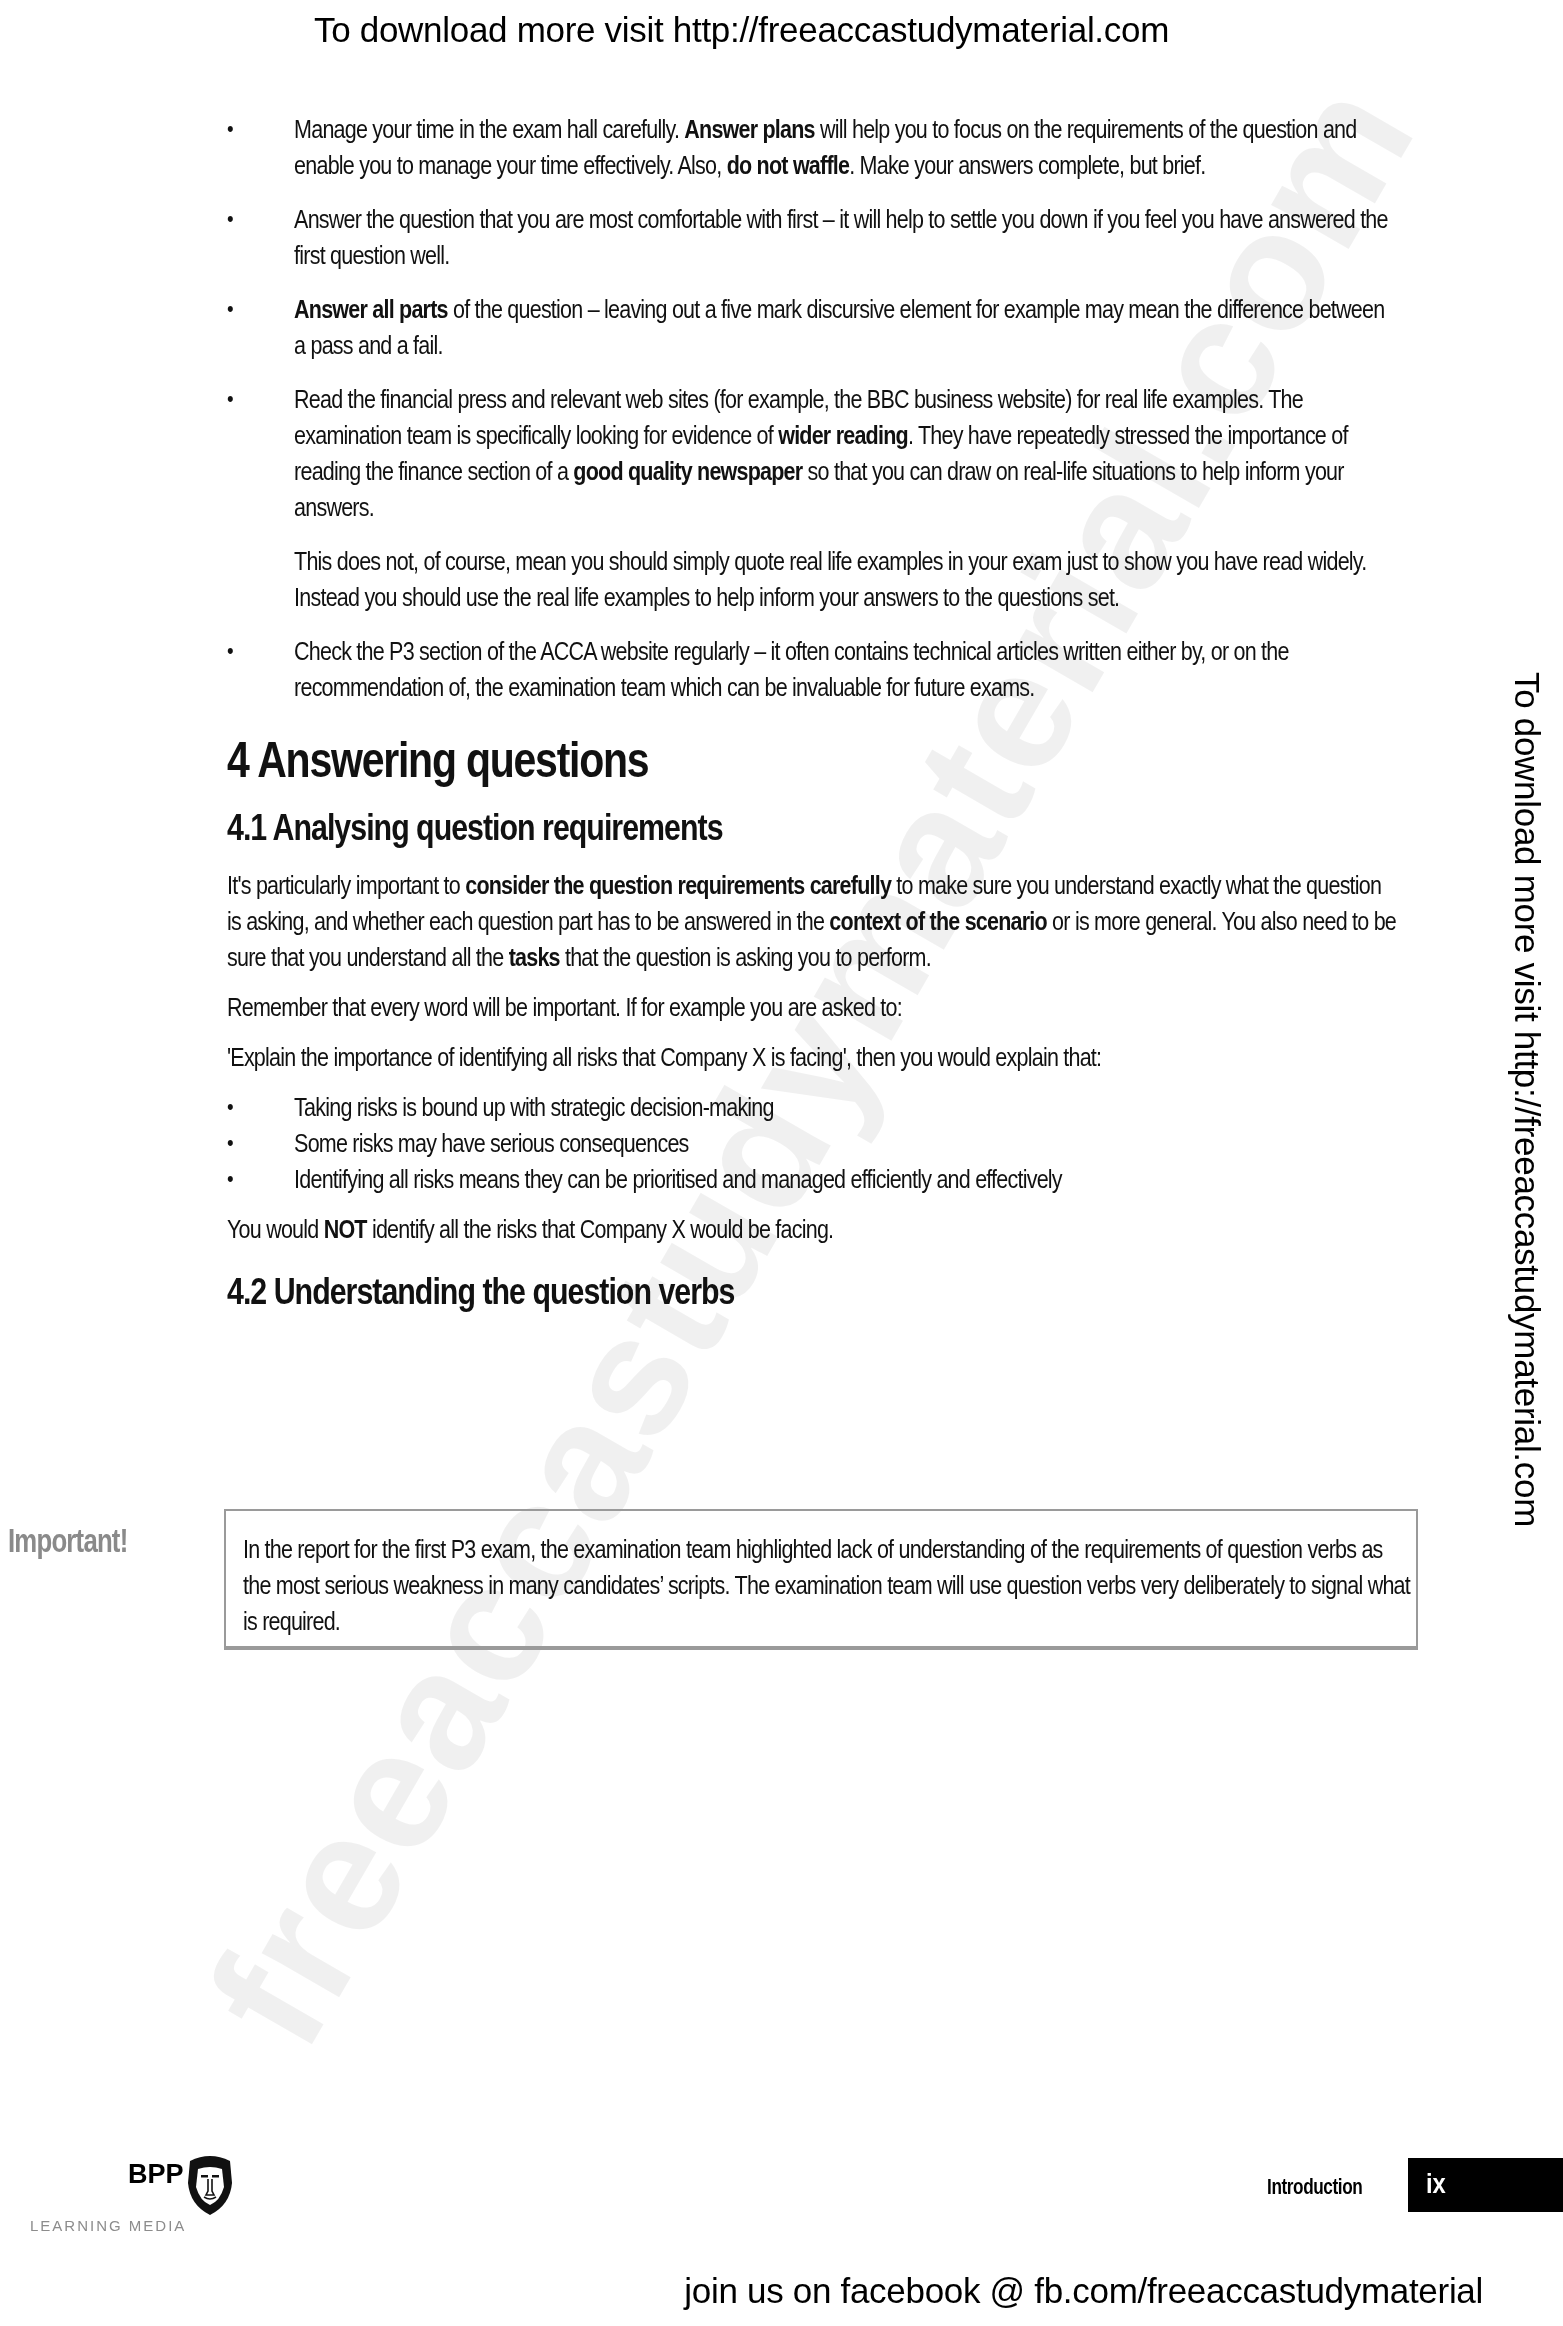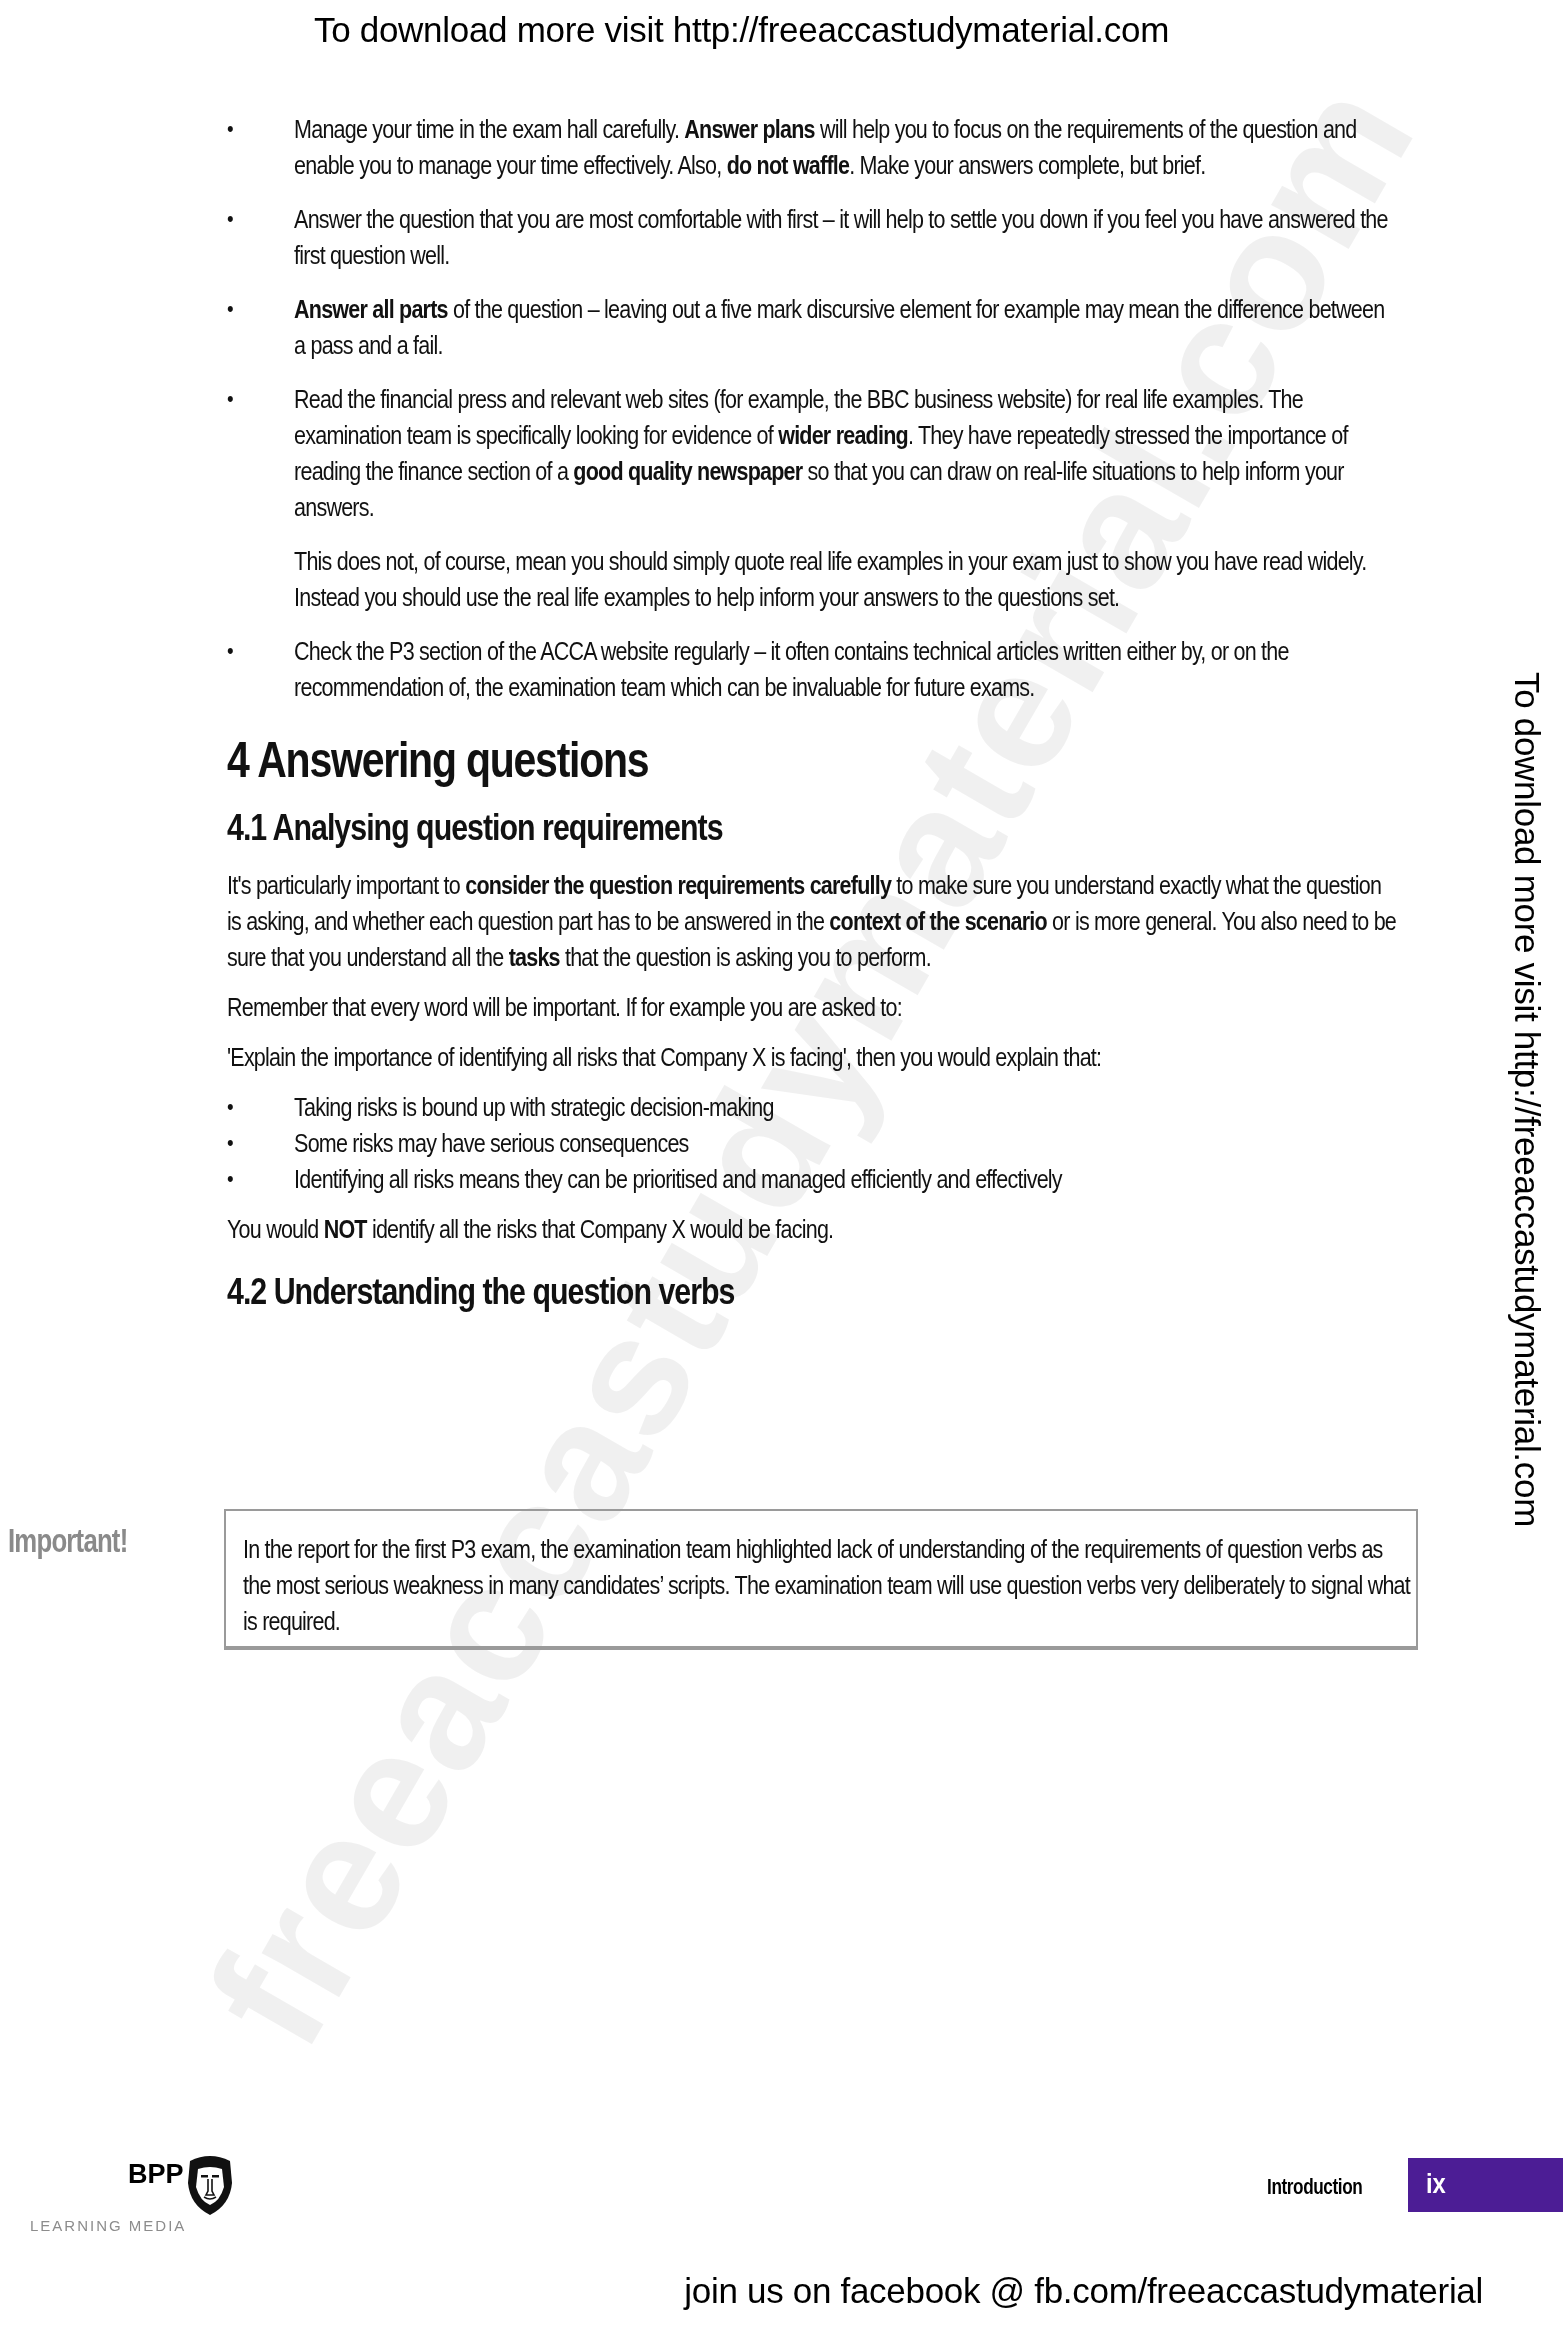--- a/index.html
+++ b/index.html
@@ -76,21 +76,21 @@
   .footer-logo .lm {
     position: absolute; left: 0; top: 36px; font-size: 15px; color: #8c8c8c; letter-spacing: 2px; white-space: nowrap; margin-top: 24px;
   }
   .footer-logo svg { position: absolute; left: 154px; top: -4px; }
   .footer-section {
     position: absolute; left: 1267px; top: 2174px; font-size: 22px; font-weight: bold;
     transform: scaleX(0.78); transform-origin: left top; letter-spacing: -0.5px; color: #000;
   }
   .page-tab {
     position: absolute; left: 1408px; top: 2158px; width: 155px; height: 54px;
-    background: #4c1d95;
+    background: #000000;
   }
   .page-tab span {
     position: absolute; left: 18px; top: 10px; font-size: 28px; font-weight: bold; color: #fff;
     transform: scaleX(0.85); transform-origin: left top;
   }
 </style>
 </head>
 <body>
 
 <div class="top-banner condensed">To download more visit http://freeaccastudymaterial.com</div>

